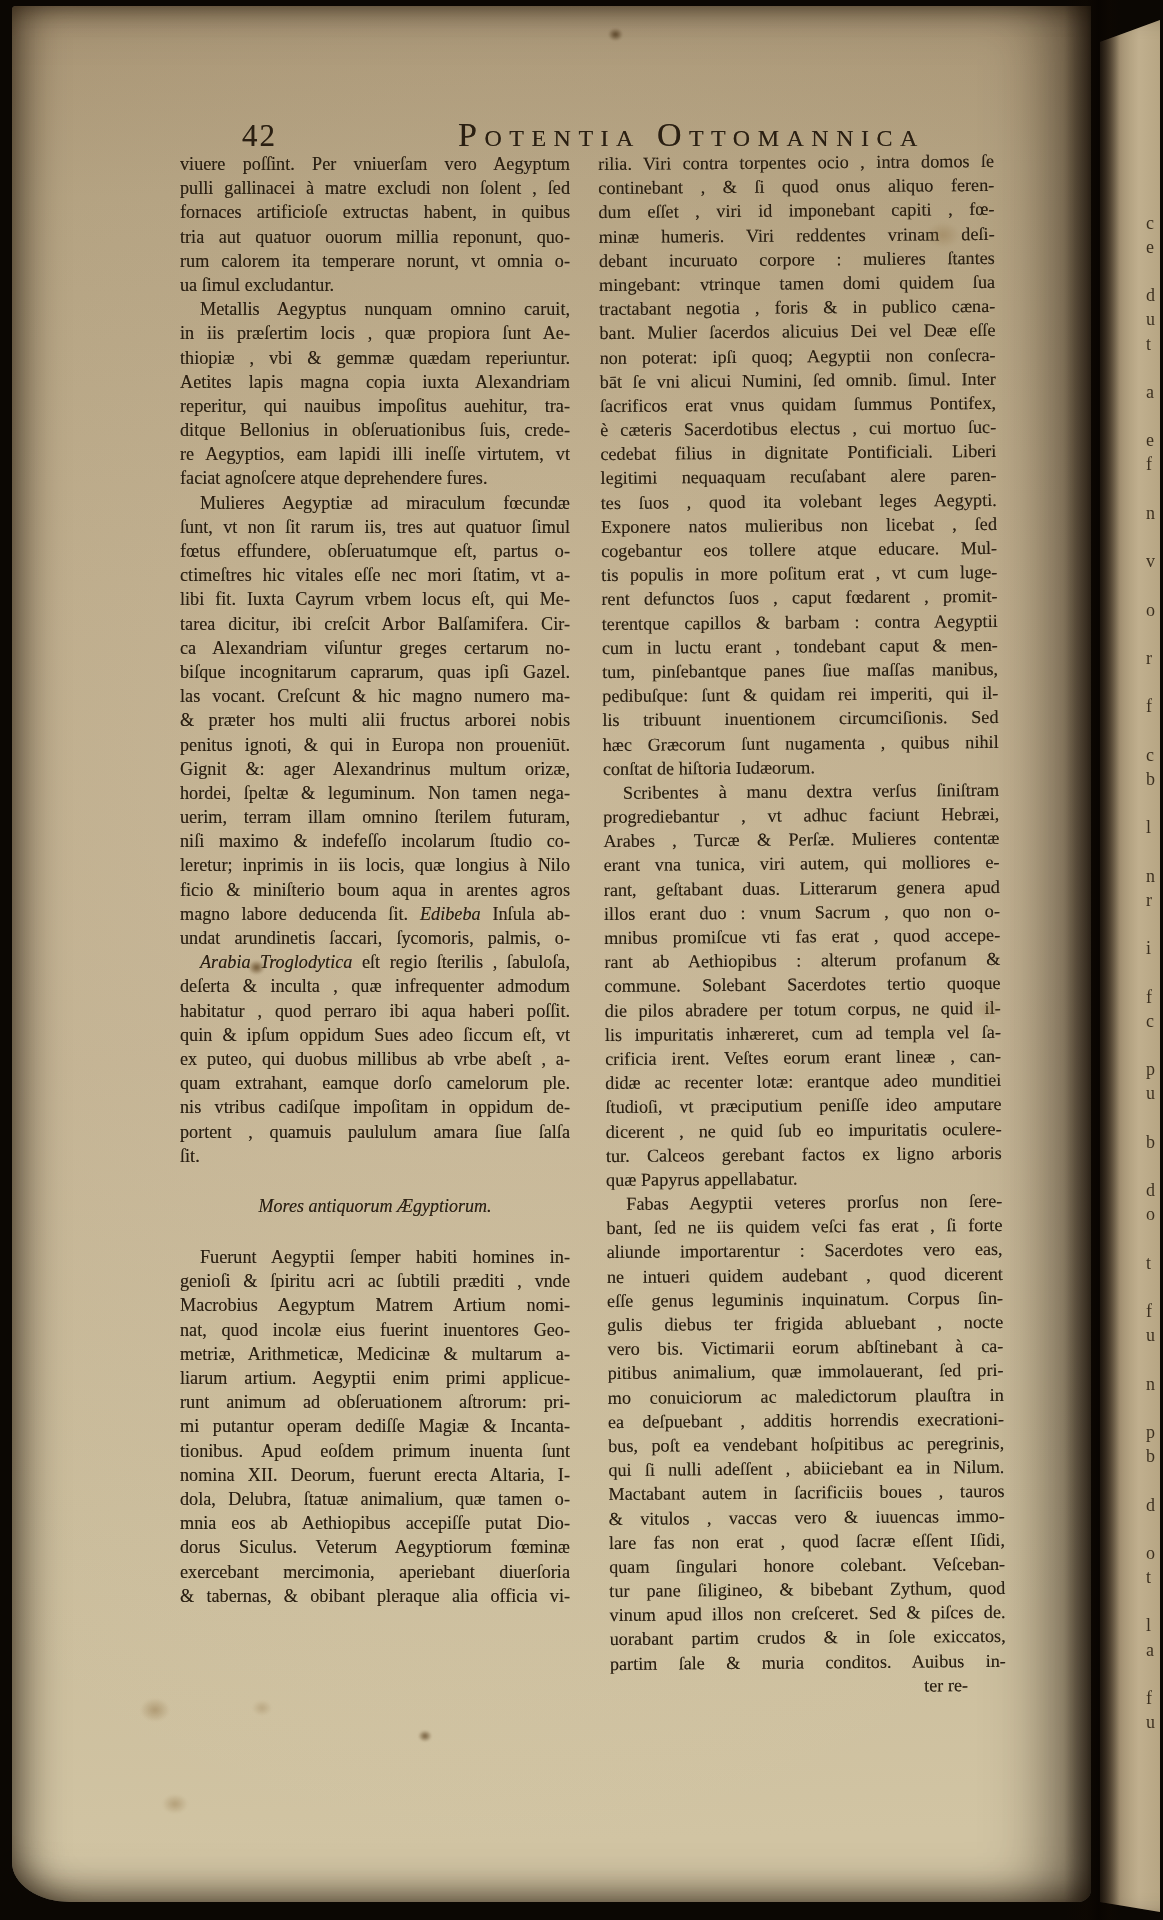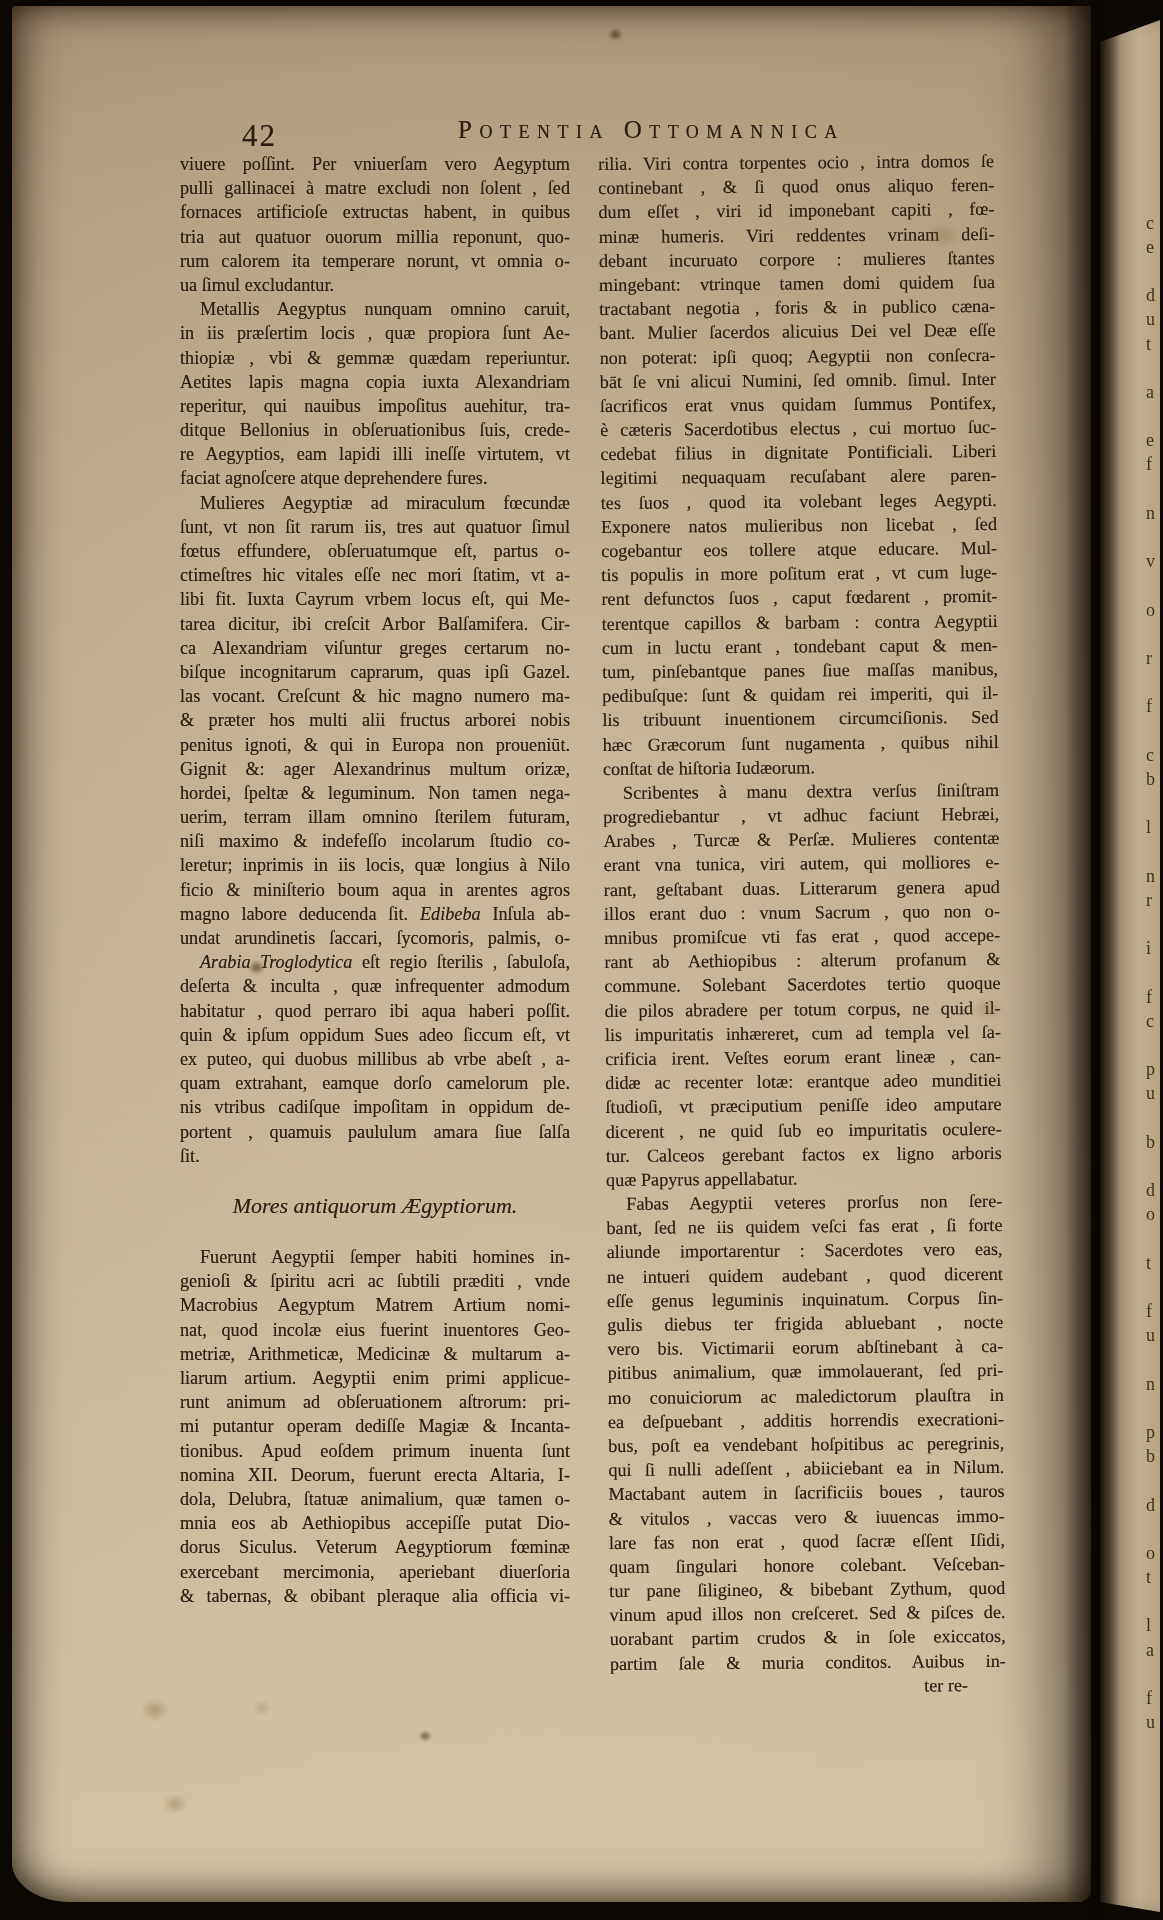--- a/index.html
+++ b/index.html
@@ -19,35 +19,35 @@
       inset 0 14px 26px -14px rgba(30,18,6,.55),
       inset -55px 0 70px -25px rgba(25,14,4,.7),
       inset 0 -22px 32px -16px rgba(30,18,6,.5);
     border-radius:4px 0 14px 58px / 4px 0 12px 40px;
   }
   .pagenum{
     position:absolute;left:190px;top:112px;font-size:31px;color:var(--ink,#2a1f12);
     letter-spacing:2px;text-shadow:0 0 .6px rgba(42,31,18,.6);margin-left:40px;
   }
   .running-title{
-    position:absolute;left:446px;top:110px;font-size:25px;color:var(--ink,#2a1f12);
+    position:absolute;left:446px;top:110px;font-size:34px;color:var(--ink,#2a1f12);
     font-variant:small-caps;letter-spacing:7.5px;text-shadow:0 0 .6px rgba(42,31,18,.6);
     white-space:nowrap;
   }
   .col{
     position:absolute;top:146px;color:var(--ink,#2a1f12);
     font-size:18.2px;line-height:24.2px;
     text-shadow:0 0 .5px rgba(42,31,18,.55);
   }
   .col-left{left:168px;width:390px;}
   .col-right{left:586px;width:396px;transform:rotate(-0.45deg);transform-origin:left top;}
   .tl{height:24.2px;text-align:justify;text-align-last:justify;white-space:normal;}
   .tl.end{text-align-last:left;}
   .tl.ind{text-indent:20px;}
-  .tl.head{text-align:center;text-align-last:center;margin:26px 0 27px;font-size:22px;}
+  .tl.head{text-align:center;text-align-last:center;margin:26px 0 27px;font-size:18px;}
   .tl.catch{text-align-last:right;padding-right:38px;}
   .tl i{}
   .crease{
     position:absolute;left:1064px;top:0;width:56px;height:1920px;z-index:5;
     background:linear-gradient(to right, rgba(15,8,2,0), rgba(15,8,2,.45) 40%, rgba(8,4,1,.8) 62%, rgba(15,8,2,.4) 82%, rgba(15,8,2,0));
   }
   .facing{
     position:absolute;left:1100px;top:20px;width:60px;height:1892px;z-index:2;
     background:linear-gradient(to right,#8a775a,#ac9a79 30%,#c0af8e 65%,#b7a684);
     clip-path:polygon(0 22px,100% 0,100% 100%,0 calc(100% - 10px));

